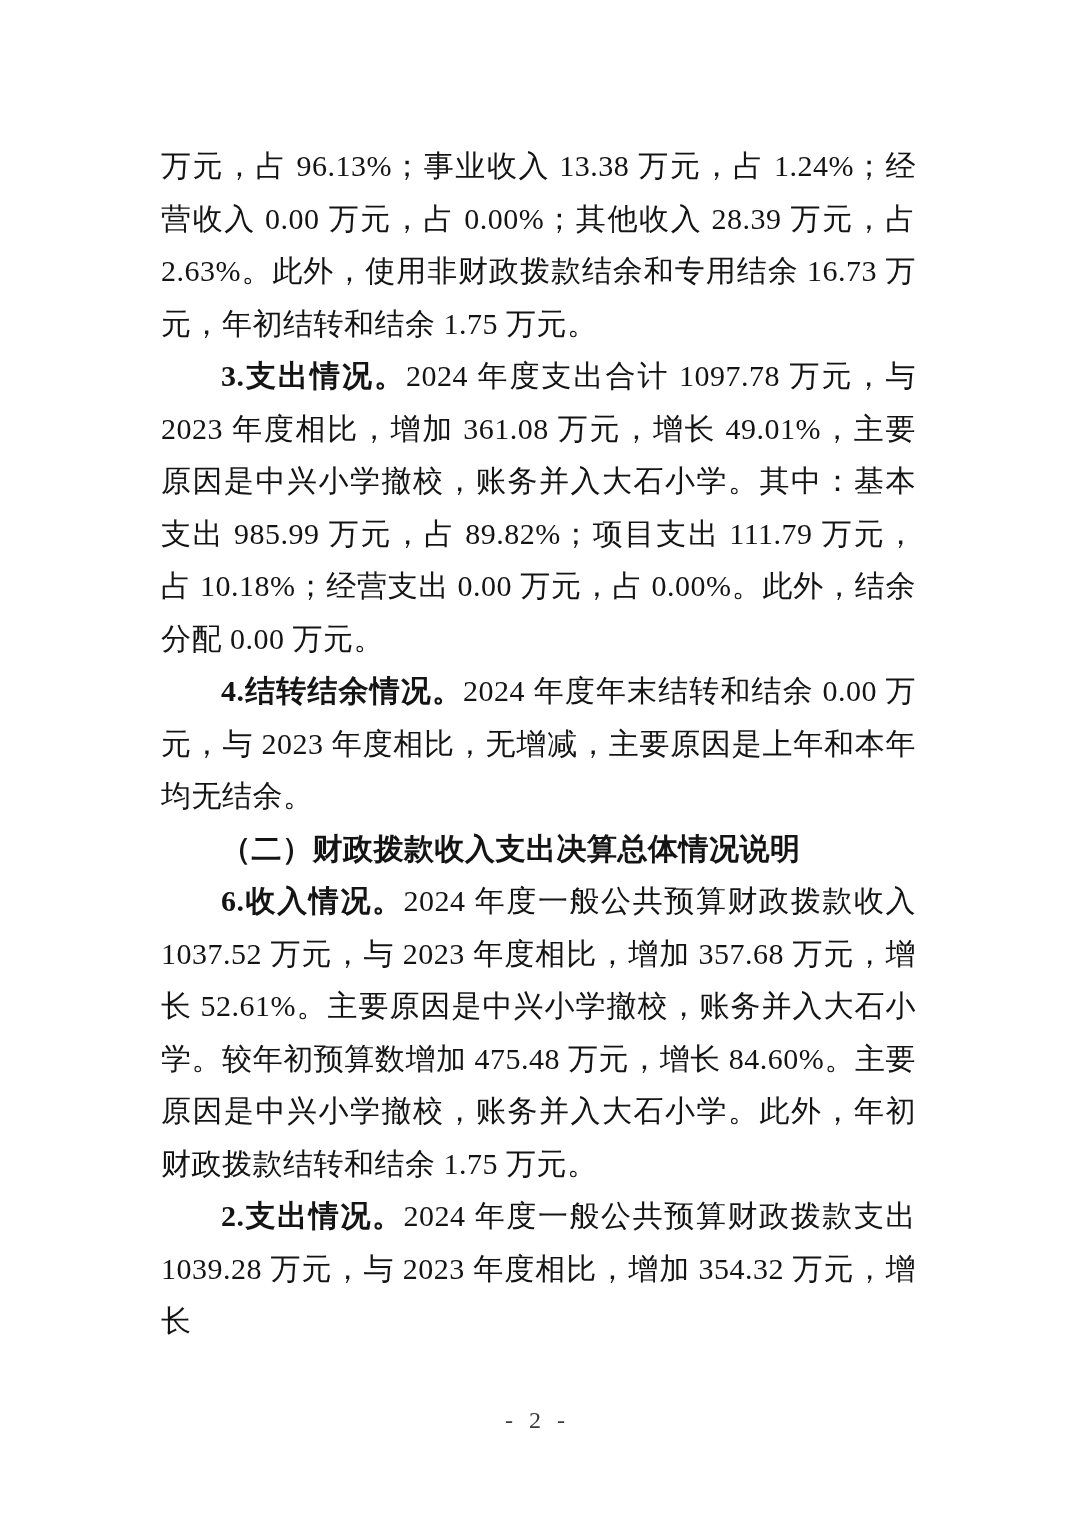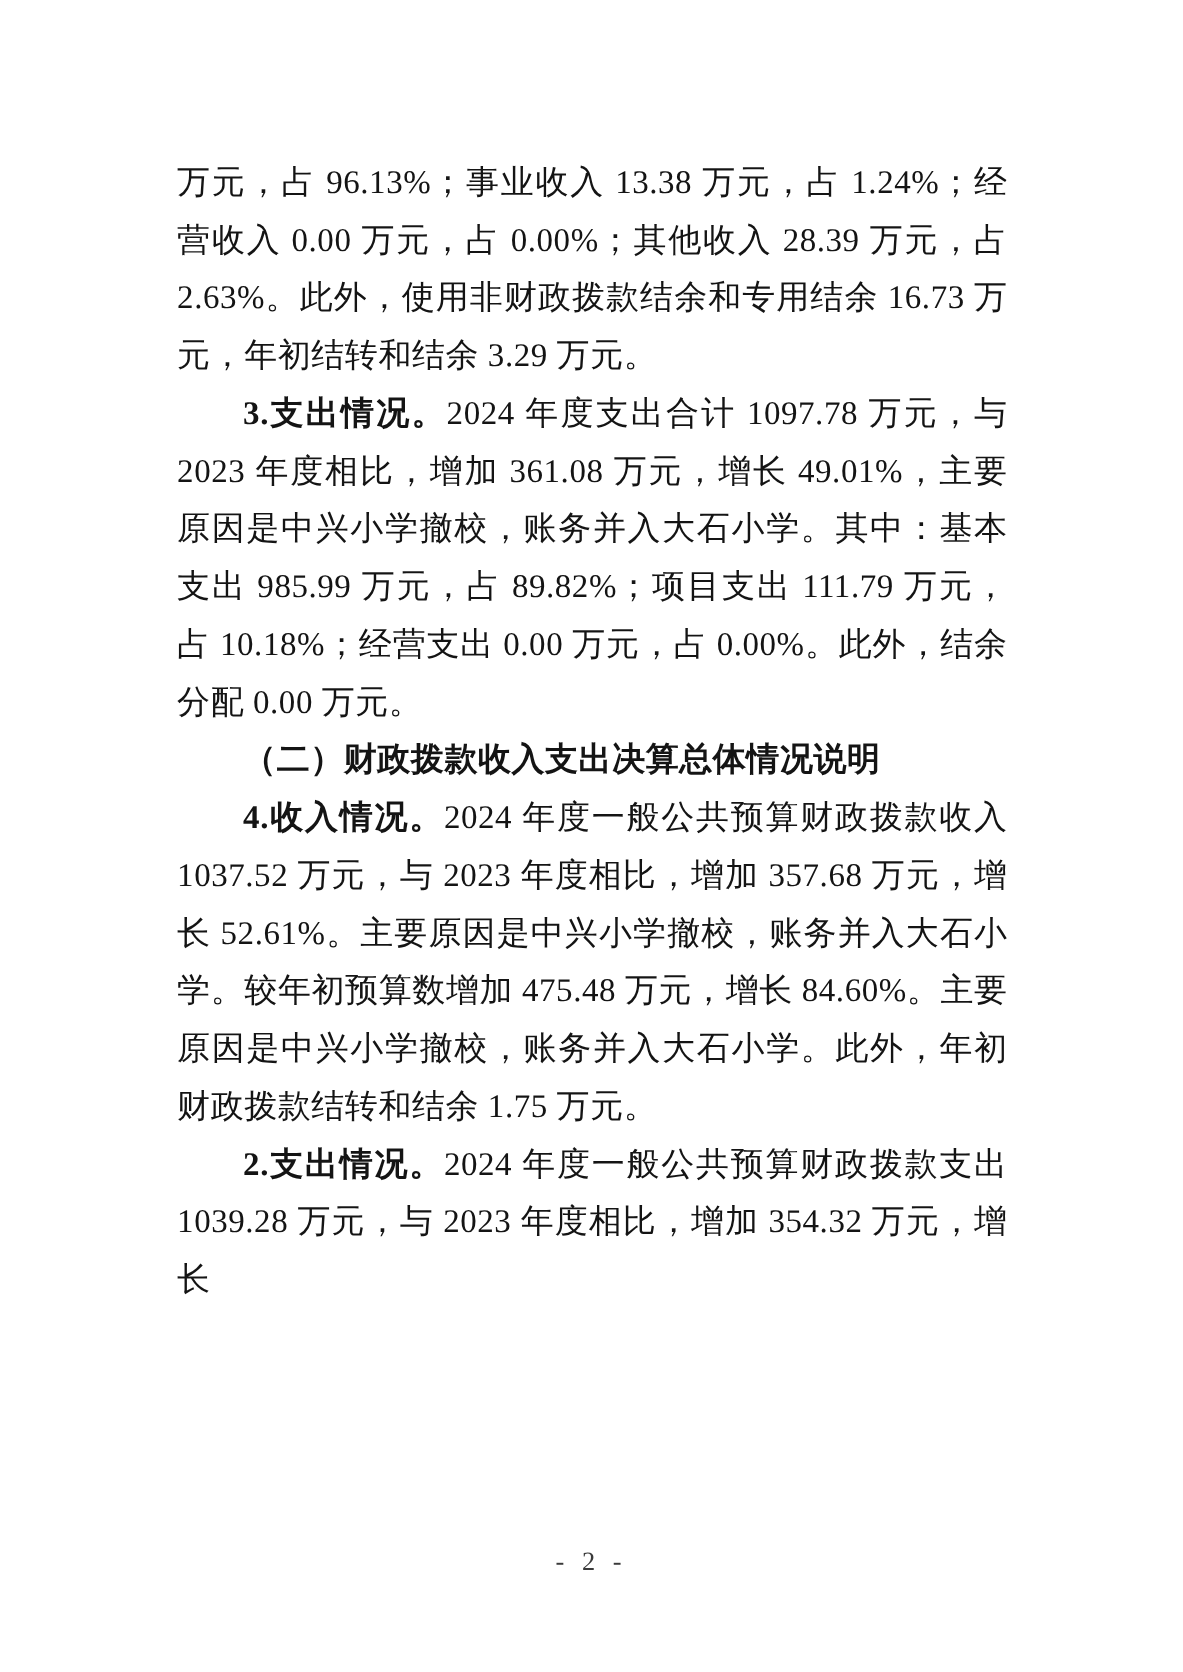--- a/index.html
+++ b/index.html
@@ -54,29 +54,30 @@
     color: #3a3a3a;
     letter-spacing: 5px;
   }
 </style>
 </head>
 <body>
 
 <div class="page">
   <div class="content">
 
-    <p class="para no-indent"><span>万元，占 96.13%；事业收入 13.38 万元，占 1.24%；经营收入 0.00 万元，占 0.00%；其他收入 28.39 万元，占 2.63%。此外，使用非财政拨款结余和专用结余 16.73 万元，年初结转和结余 3.29 万元。</span></p>
+    <p class="para no-indent"><span>万元，占 96.13%；事业收入 13.38 万元，占 1.24%；经营收入 0.00 万元，占 0.00%；其他收入 28.39 万元，占 2.63%。此外，使用非财政拨款结余和专用结余 16.73 万元，年初结转和结余 1.75 万元。</span></p>
 
     <p class="para"><b class="lead">3.支出情况。</b><span>2024 年度支出合计 1097.78 万元，与 2023 年度相比，增加 361.08 万元，增长 49.01%，主要原因是中兴小学撤校，账务并入大石小学。其中：基本支出 985.99 万元，占 89.82%；项目支出 111.79 万元，占 10.18%；经营支出 0.00 万元，占 0.00%。此外，结余分配 0.00 万元。</span></p>
 
+    <p class="para"><b class="lead">4.结转结余情况。</b><span>2024 年度年末结转和结余 0.00 万元，与 2023 年度相比，无增减，主要原因是上年和本年均无结余。</span></p>
 
     <p class="para"><b class="section-heading">（二）财政拨款收入支出决算总体情况说明</b></p>
 
 
 
-    <p class="para"><b class="lead">4.收入情况。</b><span>2024 年度一般公共预算财政拨款收入 1037.52 万元，与 2023 年度相比，增加 357.68 万元，增长 52.61%。主要原因是中兴小学撤校，账务并入大石小学。较年初预算数增加 475.48 万元，增长 84.60%。主要原因是中兴小学撤校，账务并入大石小学。此外，年初财政拨款结转和结余 1.75 万元。</span></p>
+    <p class="para"><b class="lead">6.收入情况。</b><span>2024 年度一般公共预算财政拨款收入 1037.52 万元，与 2023 年度相比，增加 357.68 万元，增长 52.61%。主要原因是中兴小学撤校，账务并入大石小学。较年初预算数增加 475.48 万元，增长 84.60%。主要原因是中兴小学撤校，账务并入大石小学。此外，年初财政拨款结转和结余 1.75 万元。</span></p>
 
     <p class="para"><b class="lead">2.支出情况。</b><span>2024 年度一般公共预算财政拨款支出 1039.28 万元，与 2023 年度相比，增加 354.32 万元，增长</span></p>
 
   </div>
 
   <div class="footer">- 2 -</div>
 </div>
 
 </body></html>

